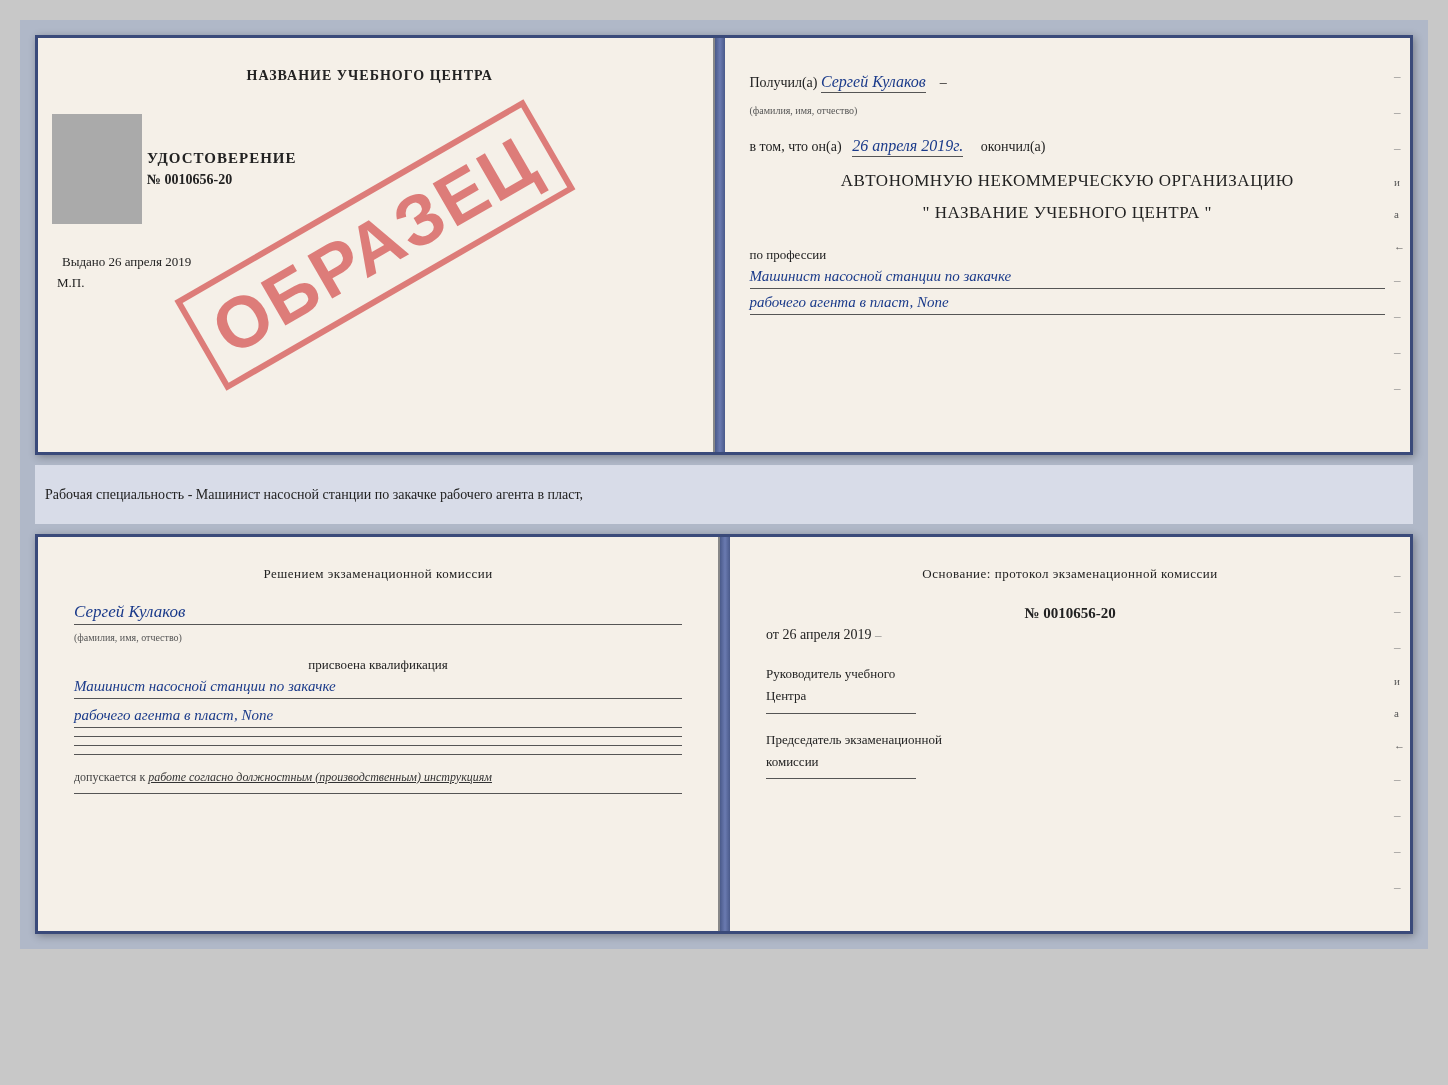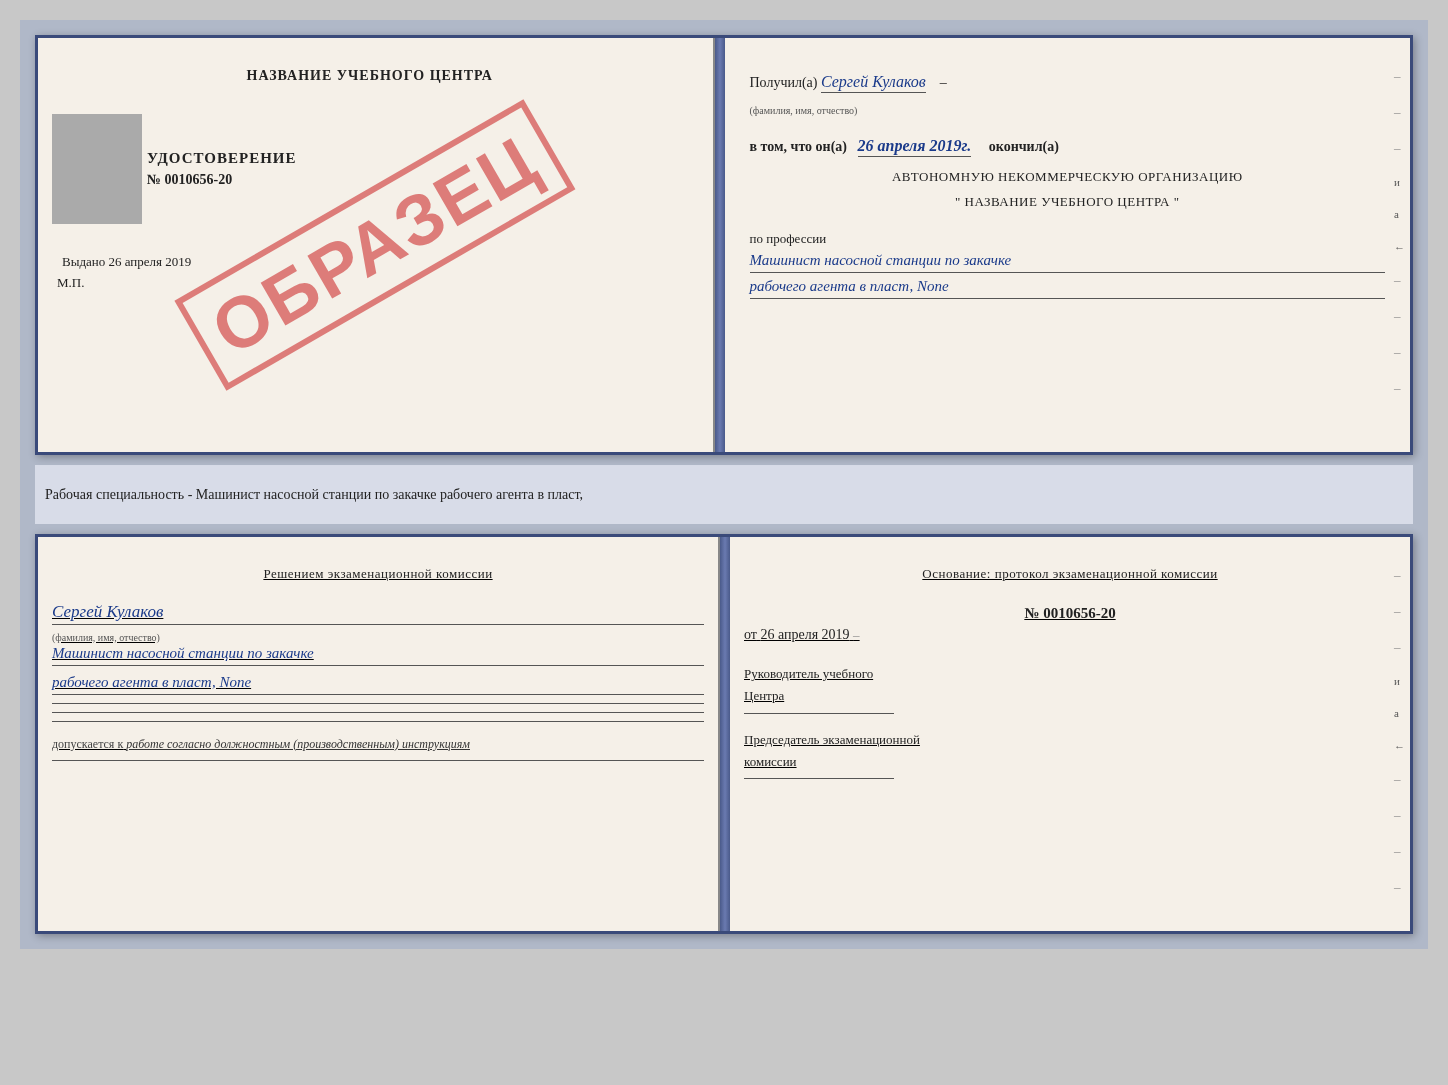--- a/index.html
+++ b/index.html
@@ -142,21 +142,21 @@
       border-bottom: 1px solid #555;
       padding-bottom: 2px;
     }
 
     .small-label {
       font-size: 10px;
       color: #555;
     }
 
     .right-main-text {
-      font-size: 13px;
+      font-size: 17px;
       text-align: center;
       letter-spacing: 0.5px;
       color: #222;
       line-height: 1.9;
       margin: 10px 0;
     }
 
     .profession-line {
       font-size: 13px;
       color: #222;
@@ -200,23 +200,22 @@
       border: 3px solid #3a4a7a;
       display: flex;
       width: 100%;
       min-height: 400px;
       position: relative;
       box-shadow: 2px 2px 8px rgba(0,0,0,0.3);
     }
 
     .bottom-left, .bottom-right {
       flex: 1;
-      padding: 25px 14px;
+      padding: 25px 36px;
       position: relative;
-      text-decoration: underline;
     }
 
     .bottom-left {
       border-right: 2px solid #888;
     }
 
     .bottom-title {
       font-size: 13px;
       text-align: center;
       letter-spacing: 0.5px;
@@ -360,21 +359,21 @@
     <div class="doc-right">
 
       <div class="right-page-top">
         <span>Получил(а)</span>
         <span class="handwritten">Сергей Кулаков</span>
         &nbsp;&nbsp;&nbsp;–
         <br>
         <span class="small-label">(фамилия, имя, отчество)</span>
       </div>
 
-      <div style="font-size:14px; color:#222; margin-bottom:10px;font-weight:bold;">
+      <div style="font-size:14px; color:#222; margin-bottom:10px;">
         <span>в том, что он(а)</span>
         &nbsp;
         <span class="handwritten">26 апреля 2019г.</span>
         &nbsp;&nbsp;&nbsp;
         <span>окончил(а)</span>
       </div>
 
       <div class="right-main-text">
         <div>АВТОНОМНУЮ НЕКОММЕРЧЕСКУЮ ОРГАНИЗАЦИЮ</div>
         <div>"   НАЗВАНИЕ УЧЕБНОГО ЦЕНТРА   "</div>
@@ -407,20 +406,21 @@
   </div>
 
   <div class="document-bottom">
 
     <div class="bottom-left">
       <div class="bottom-title">Решением  экзаменационной  комиссии</div>
 
       <span class="bottom-handwritten-name">Сергей Кулаков</span>
       <span class="small-sub">(фамилия, имя, отчество)</span>
 
+      <div class="kvalifikaciya-label">присвоена квалификация</div>
 
       <span class="bottom-profession-hw">Машинист насосной станции по закачке</span>
       <span class="bottom-profession-hw">рабочего агента в пласт, None</span>
 
       <div class="bottom-line-separator"></div>
       <div class="bottom-line-separator"></div>
       <div class="bottom-line-separator"></div>
 
       <div class="dopuskaetsya-text">
         <span>допускается к</span>

